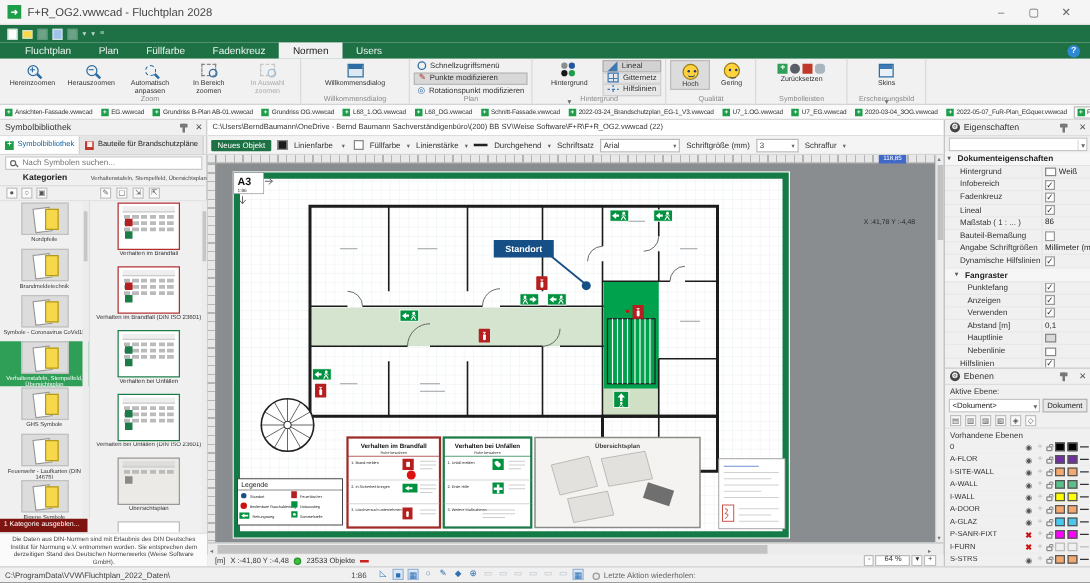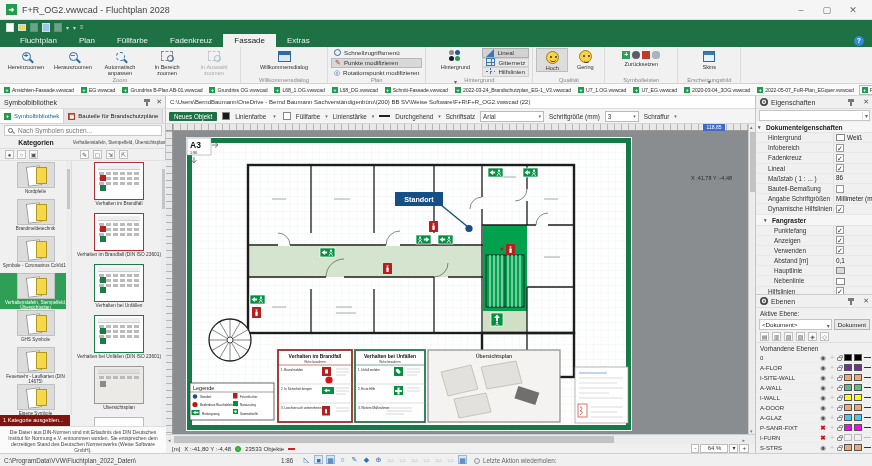--- a/index.html
+++ b/index.html
@@ -245,22 +245,22 @@
     <span class="qcar">▾</span>
     <span class="qcar">▾</span>
     <span class="qcar">≡</span>
   </div>
 
   <div class="abs" id="rtabs">
     <span class="rtab">Fluchtplan</span>
     <span class="rtab">Plan</span>
     <span class="rtab">Füllfarbe</span>
     <span class="rtab">Fadenkreuz</span>
-    <span class="rtab active">Fassade</span>
-    <span class="rtab">Extras</span>
+    <span class="rtab active">Normen</span>
+    <span class="rtab">Users</span>
     <span class="helpbtn">?</span>
   </div>
 
   <div class="abs" id="rbody">
     <div class="rgroup">
       <div class="rgrow">
         <div class="bigbtn">
           <span class="icoz">
               <span class="mag">
                 <i>+</i>

